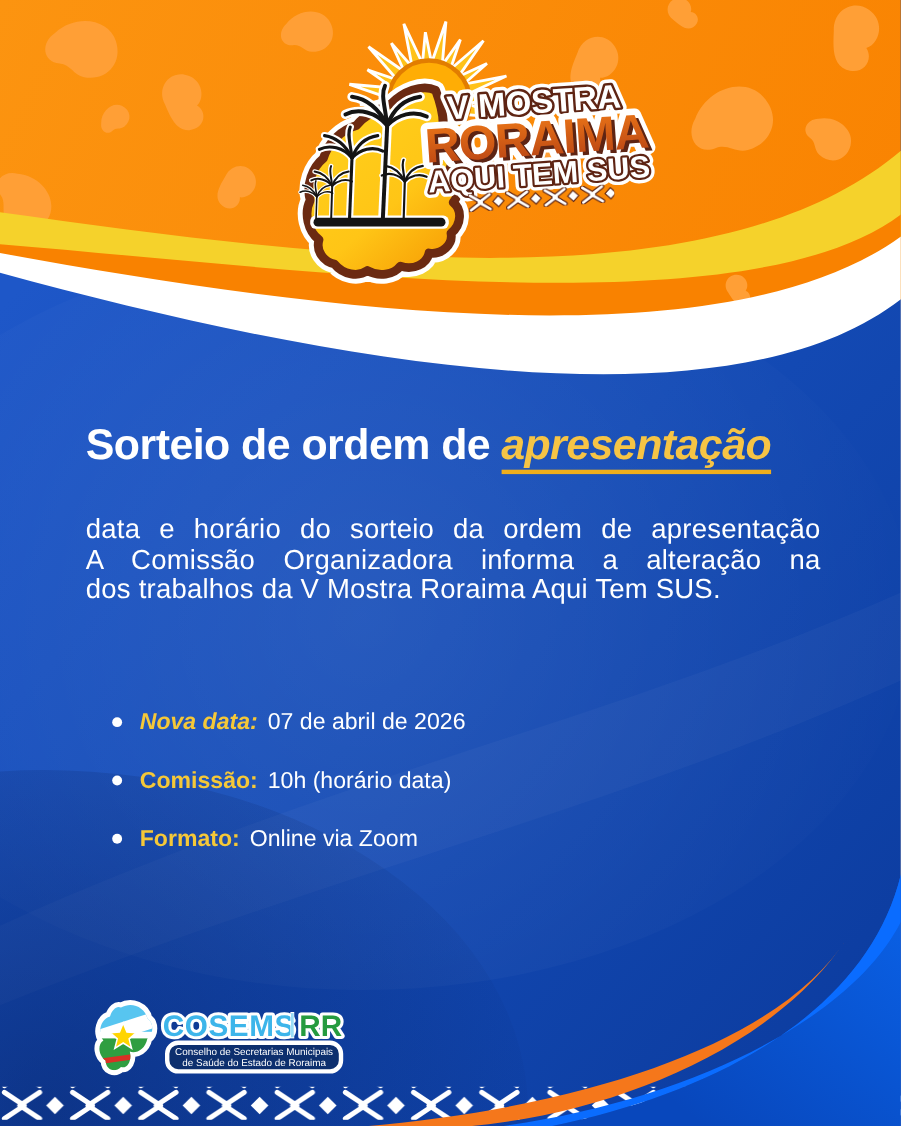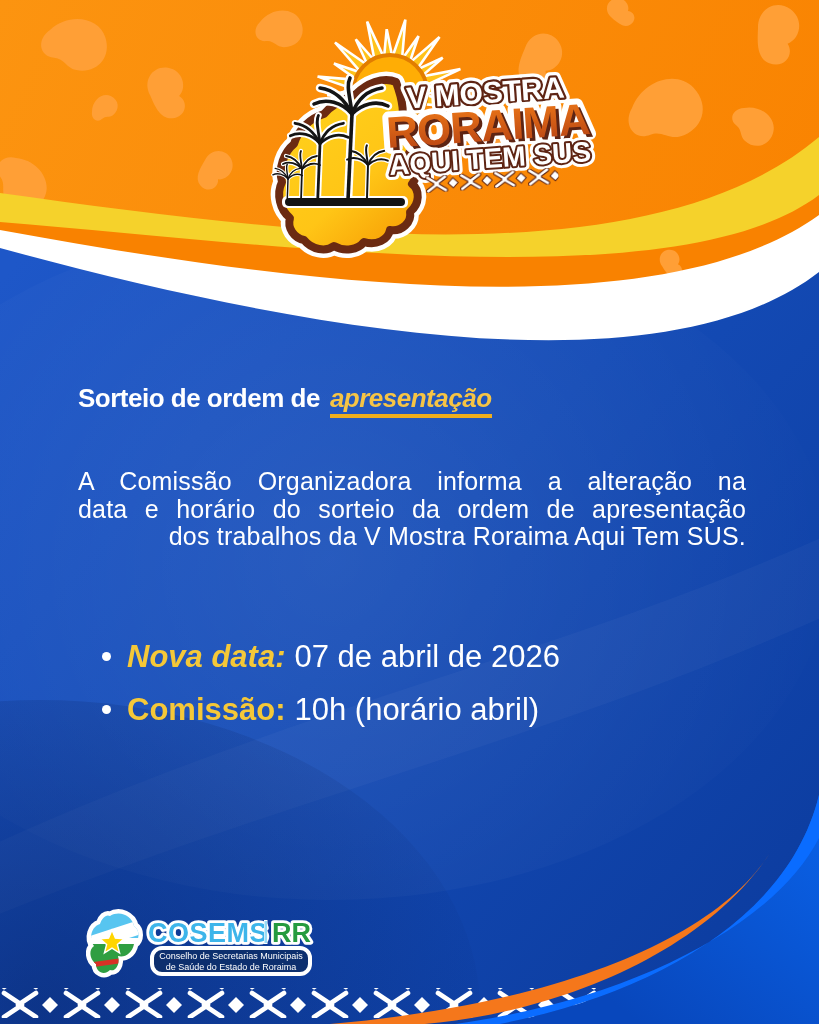--- a/index.html
+++ b/index.html
@@ -7,42 +7,42 @@
     position:relative;width:819px;height:1024px;overflow:hidden;
     font-family:"Liberation Sans","DejaVu Sans",sans-serif;
     background:#1450BC;
   }
   svg{display:block;}
   .bg{position:absolute;inset:0;}
 
   
   .title{
     position:absolute;left:78px;top:383px;width:680px;
-    font-size:26px;font-weight:700;color:#ffffff;letter-spacing:-.5px;
+    font-size:39px;font-weight:700;color:#ffffff;letter-spacing:-.5px;
     white-space:nowrap;
   }
   .title .hl{
     color:#F6C445;font-style:italic;
     border-bottom:4px solid #EFAE1C;padding-bottom:1px;
   }
   .title .pre{margin-right:10px;}
 
   
   .para{
     position:absolute;left:78px;top:468px;width:668px;
     font-size:25px;line-height:27.5px;color:#ffffff;letter-spacing:.2px;
   }
   .para .just{text-align:justify;text-align-last:justify;}
-  .para .last{text-align:right;}
+  .para .last{text-align:left;}
 
   
   .bullets{position:absolute;left:100px;top:641px;width:628px;list-style:none;margin:0;padding:0;}
   .bullets li{
     position:relative;padding-left:27px;margin-bottom:22px;
-    font-size:31px;line-height:31px;color:#ffffff;
+    font-size:21px;line-height:31px;color:#ffffff;
   }
   .bullets li::before{
     content:"";position:absolute;left:2px;top:11px;width:9px;height:9px;
     border-radius:50%;background:#ffffff;
   }
   .bullets .lbl{color:#F5C838;font-weight:700;margin-right:9px;}
   .bullets li.first .lbl{font-style:italic;}
 
   
   .footer-logo{position:absolute;left:68px;top:896px;}
@@ -230,31 +230,34 @@
         </g>
       </g>
     </g>
   </svg>
 
   <div class="title">
     <span class="pre">Sorteio de ordem de</span><span class="hl">apresentação</span>
   </div>
 
   <div class="para">
+    <div class="just">data e horário do sorteio da ordem de apresentação</div>
     <div class="just">A Comissão Organizadora informa a alteração na</div>
-    <div class="just">data e horário do sorteio da ordem de apresentação</div>
     <div class="last">dos trabalhos da V Mostra Roraima Aqui Tem SUS.</div>
   </div>
 
   <ul class="bullets">
     <li class="first">
       <span class="lbl">Nova data:</span><span>07 de abril de 2026</span>
     </li>
     <li>
-      <span class="lbl">Comissão:</span><span>10h (horário abril)</span>
+      <span class="lbl">Comissão:</span><span>10h (horário data)</span>
+    </li>
+    <li>
+      <span class="lbl">Formato:</span><span>Online via Zoom</span>
     </li>
   </ul>
 
   <svg class="footer-logo" width="260" height="100" viewBox="0 0 260 100" xmlns="http://www.w3.org/2000/svg">
     <defs>
       <clipPath id="rrIcon">
         <path d="M34,8 C44,2 56,8 58,18 C64,22 64,32 58,36 C56,46 48,50 42,48 C44,56 40,64 34,62 C28,68 20,64 20,56 C14,52 12,42 18,38 C12,30 16,18 24,16 C26,10 30,6 34,8 Z"></path>
       </clipPath>
     </defs>
 

